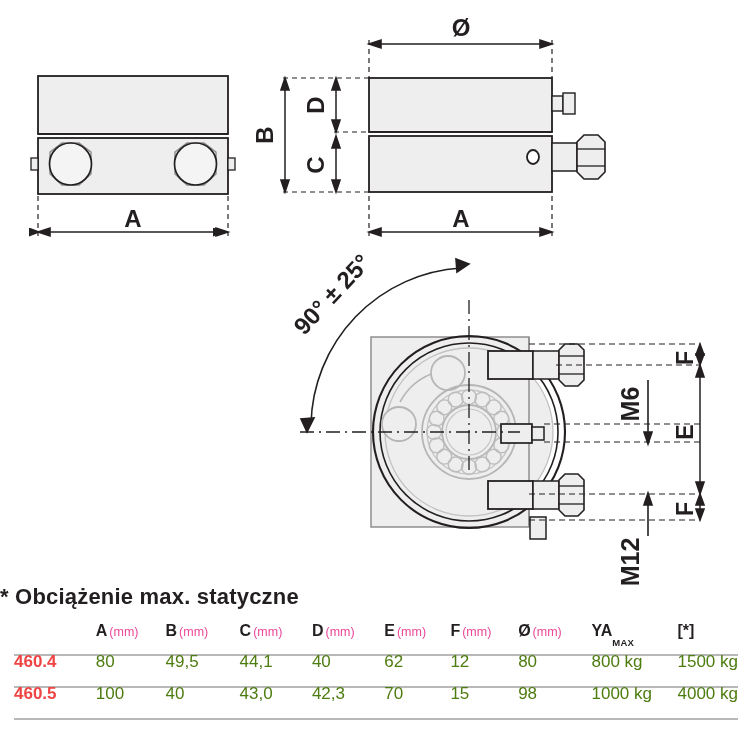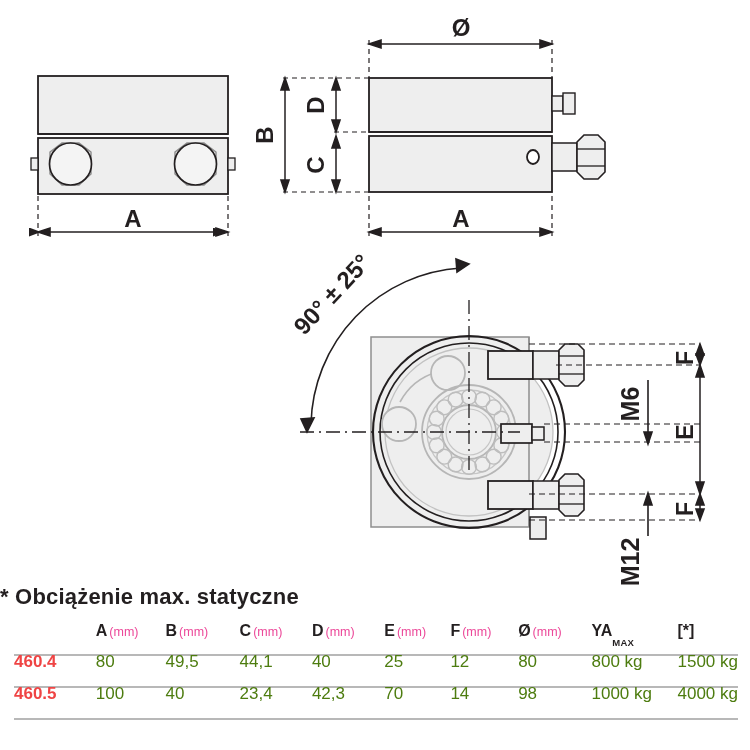--- a/index.html
+++ b/index.html
@@ -294,32 +294,32 @@
       </th>
     </tr>
   </thead>
   <tbody>
     <tr>
       <td class="rowlabel">460.4</td>
       <td>80</td>
       <td>49,5</td>
       <td>44,1</td>
       <td>40</td>
-      <td>25</td>
+      <td>62</td>
       <td>12</td>
       <td>80</td>
       <td>800 kg</td>
       <td>1500 kg</td>
     </tr>
     <tr>
       <td class="rowlabel">460.5</td>
       <td>100</td>
       <td>40</td>
-      <td>23,4</td>
+      <td>43,0</td>
       <td>42,3</td>
       <td>70</td>
-      <td>14</td>
+      <td>15</td>
       <td>98</td>
       <td>1000 kg</td>
       <td>4000 kg</td>
     </tr>
   </tbody>
 </table>
 
 </body></html>

